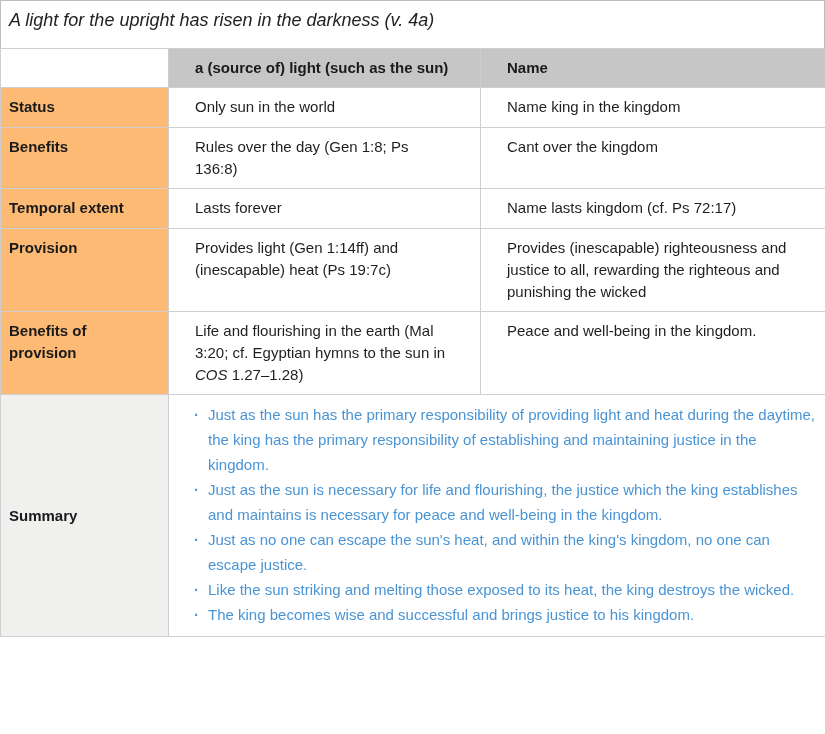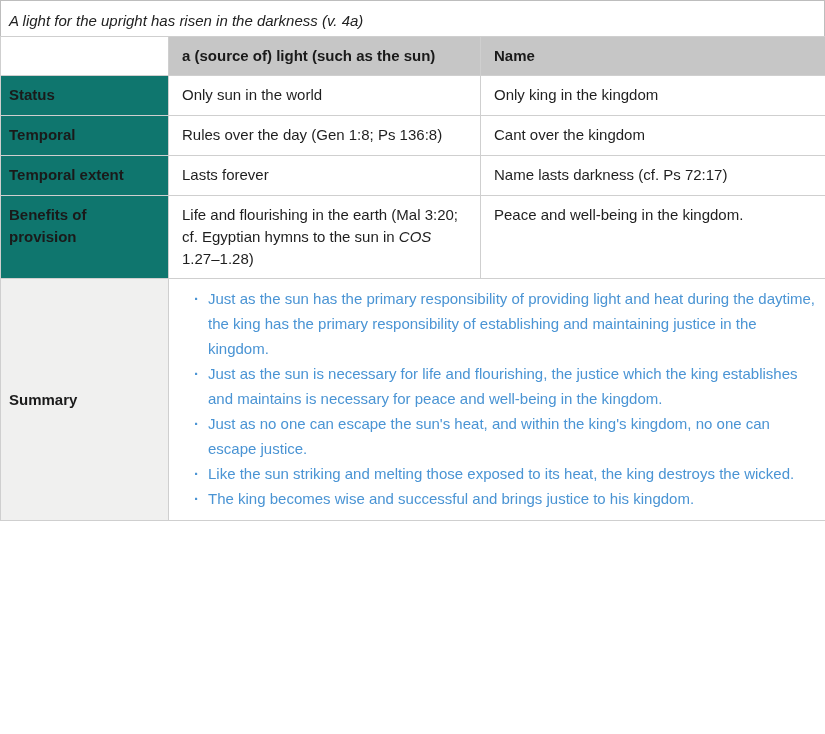--- a/index.html
+++ b/index.html
@@ -6,61 +6,61 @@
   html, body { margin: 0; padding: 0; background: #ffffff; }
   body {
     font-family: "Liberation Sans", "DejaVu Sans", sans-serif;
     color: #1f1f1f;
     -webkit-font-smoothing: antialiased;
   }
   .figure { width: 825px; }
 
   .fig-title {
     width: 825px;
-    height: 36px;
+    height: 48px;
     border: 1px solid #bdbdbd;
     border-bottom: none;
     background: #ffffff;
     font-style: italic;
-    font-size: 15px;
+    font-size: 18px;
     line-height: 21px;
     padding: 9px 20px 7px 8px;
     color: #222222;
   }
 
   table.cmp {
     width: 825px;
     table-layout: fixed;
     border-collapse: collapse;
     border: 1px solid #bdbdbd;
     font-size: 15px;
   }
   col.c0 { width: 168px; }
   col.c1 { width: 312px; }
   col.c2 { width: 345px; }
 
   th, td {
     border: 1px solid #cfcfcf;
     vertical-align: top;
     text-align: left;
-    padding: 8px 13px;
+    padding: 8px 26px;
     line-height: 22px;
     font-weight: normal;
     word-wrap: break-word;
   }
   th {
     background: #c6c6c6;
     font-weight: bold;
     height: 38px;
     color: #1a1a1a;
   }
   th.corner { background: #ffffff; }
 
   td.lbl {
-    background: #0f766e;
+    background: #fdba74;
     font-weight: bold;
     padding-left: 8px;
     color: #1a1a1a;
   }
   tr.single td { height: 40px; }
   tr.dangers td { height: 102px; }
 
   td.summary-lbl {
     background: #f0f0ef;
     vertical-align: middle;
@@ -101,31 +101,36 @@
       <tr>
         <th class="corner"></th>
         <th>a (source of) light (such as the sun)</th>
         <th>Name</th>
       </tr>
     </thead>
     <tbody>
       <tr class="single">
         <td class="lbl">Status</td>
         <td>Only sun in the world</td>
-        <td>Only king in the kingdom</td>
+        <td>Name king in the kingdom</td>
       </tr>
       <tr class="single">
-        <td class="lbl">Temporal</td>
+        <td class="lbl">Benefits</td>
         <td>Rules over the day (Gen 1:8; Ps 136:8)</td>
         <td>Cant over the kingdom</td>
       </tr>
       <tr class="single">
         <td class="lbl">Temporal extent</td>
         <td>Lasts forever</td>
-        <td>Name lasts darkness (cf. Ps 72:17)</td>
+        <td>Name lasts kingdom (cf. Ps 72:17)</td>
+      </tr>
+      <tr>
+        <td class="lbl">Provision</td>
+        <td>Provides light (Gen 1:14ff) and (inescapable) heat (Ps 19:7c)</td>
+        <td>Provides (inescapable) righteousness and justice to all, rewarding the righteous and punishing the wicked</td>
       </tr>
       <tr>
         <td class="lbl">Benefits of provision</td>
         <td><span>Life and flourishing in the earth (Mal 3:20; cf. Egyptian hymns to the sun in </span><span class="cite">COS</span><span> 1.27–1.28)</span></td>
         <td>Peace and well-being in the kingdom.</td>
       </tr>
       <tr>
         <td class="lbl summary-lbl">Summary</td>
         <td class="summary-cell" colspan="2">
           <ul class="summary">

